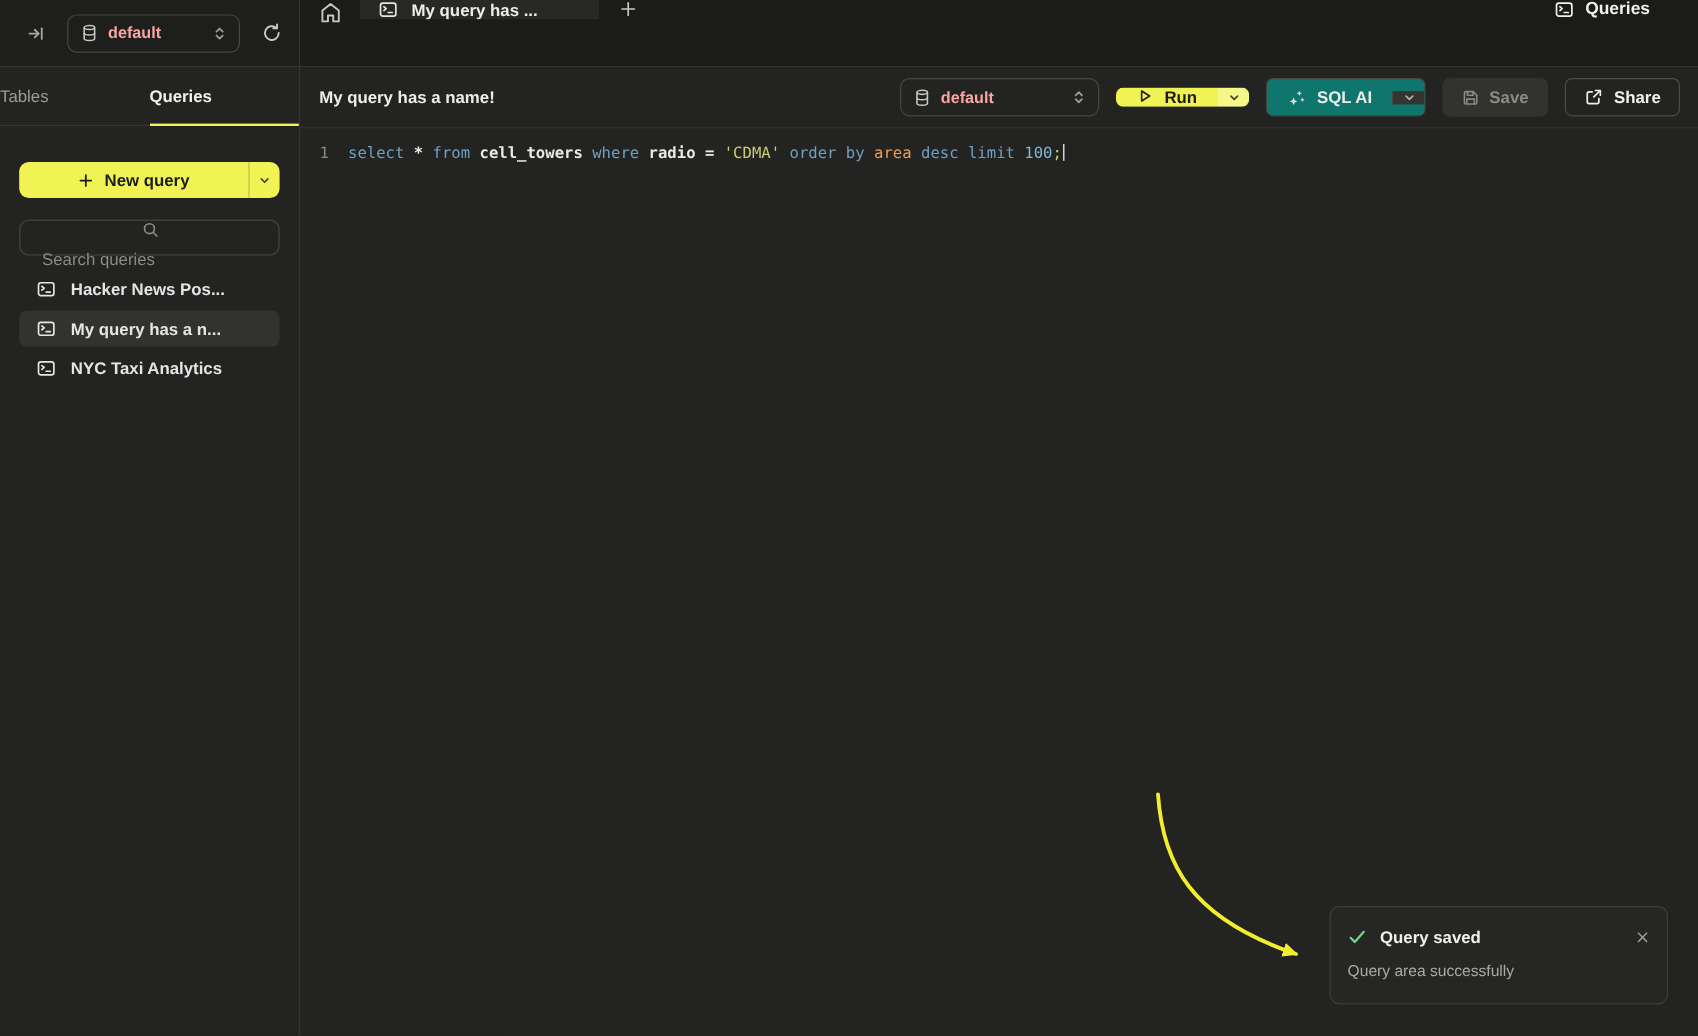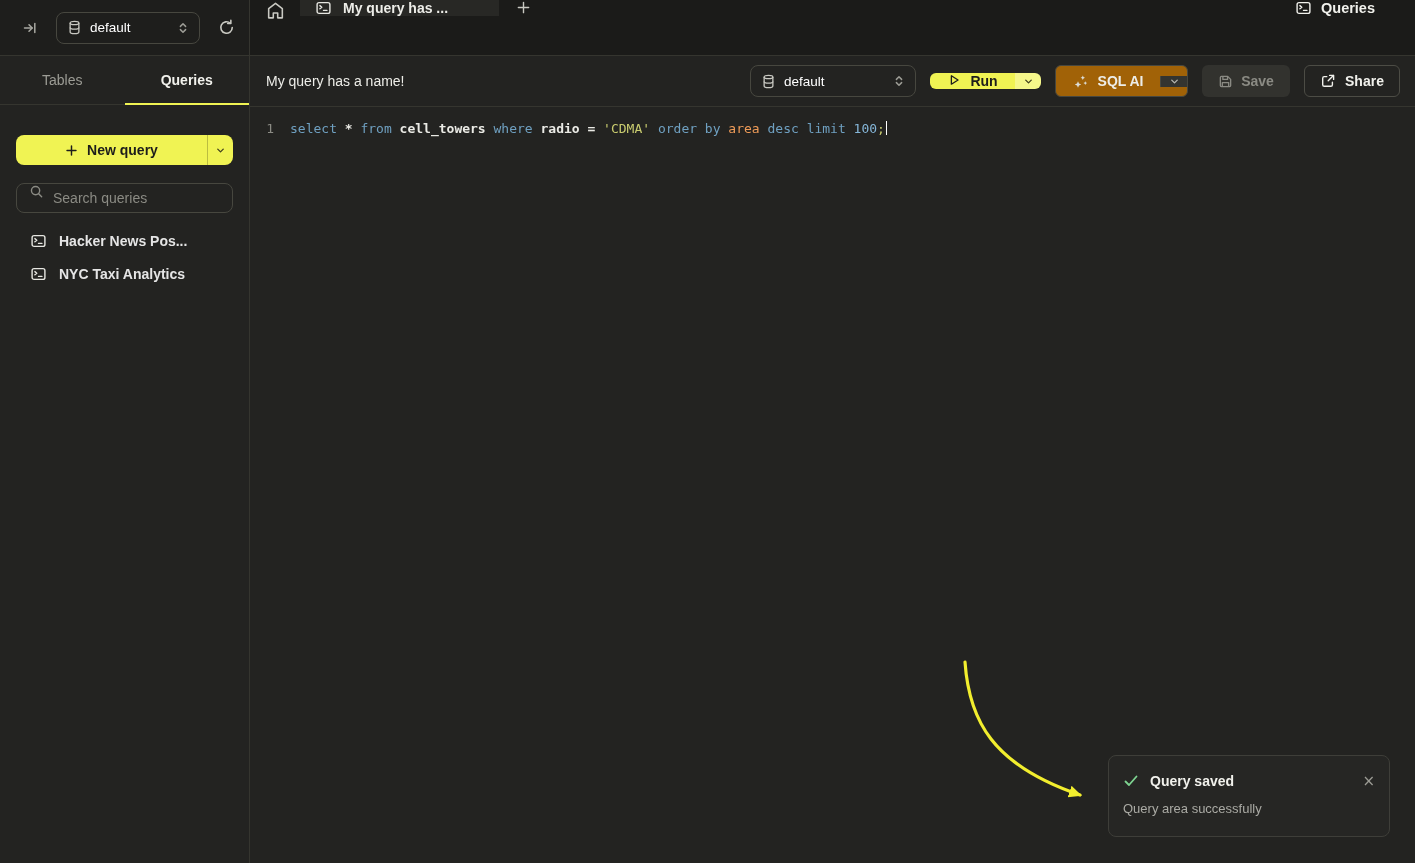--- a/index.html
+++ b/index.html
@@ -21,80 +21,80 @@
   svg { display:block; }
 
   
   .topbar { position:absolute; left:0; top:0; width:1415px; height:56px;
     background:#1b1b19; border-bottom:1px solid var(--border); display:flex; }
   .topbar-left { width:250px; flex:0 0 250px; background:#1e1e1c; border-right:1px solid var(--border);
     display:flex; align-items:center; padding:0 14px 0 22px; gap:18px; }
   .icon-btn { display:flex; align-items:center; justify-content:center; color:#a9a9a2; cursor:pointer; }
   .select { height:32px; border:1px solid var(--ctl-border); border-radius:8px;
     display:flex; align-items:center; gap:9px; padding:0 10px 0 11px; cursor:pointer; }
-  .select .sel-label { font-size:13.5px; color:#ffffff; }
+  .select .sel-label { font-size:13.5px; color:#fca5a5;font-weight:bold; }
   .select .unfold { margin-left:auto; color:#9c9c95; }
   .topbar-left .select { flex:1; }
 
   .tabstrip { flex:1; display:flex; align-items:flex-start; }
   .home-btn { width:50px; display:flex; align-items:center; justify-content:center; color:#c9c9c2; }
   .tab { width:199px; background:#282825; display:flex; align-items:center; gap:11px;
     padding:0 15px; color:#ededE8; font-weight:600; cursor:pointer; }
   .tab .tab-label { font-size:14px; white-space:nowrap; overflow:hidden; }
   .add-tab { width:48px; display:flex; align-items:center; justify-content:center; color:#c9c9c2; }
   .topbar-queries { margin-left:auto; display:flex; align-items:center; gap:9px;
     padding-right:40px; font-weight:700; font-size:14.5px; color:#f1f1ec; }
 
   
   .sidebar { position:absolute; left:0; top:56px; width:250px; height:807px;
     background:#232321; border-right:1px solid var(--border); }
   .side-tabs { height:49px; display:flex; border-bottom:1px solid var(--border); }
-  .side-tab { flex:1; display:flex; align-items:center; justify-content:center;
+  .side-tab { flex:1; display:flex; align-items:center; 
     color:#9c9c95; font-size:14px; position:relative; cursor:pointer; }
   .side-tab.active { color:#f1f1ec; font-weight:600; }
   .side-tab.active::after { content:""; position:absolute; left:0; right:0; bottom:-1px;
     height:2px; background:var(--accent); }
   .all-queries { margin:15px 16px 0; }
   .all-queries .sel-label { font-size:14px; }
   .new-query { margin:30px 16px 0; height:30px; border-radius:8px; background:var(--accent);
     display:flex; overflow:hidden; cursor:pointer; }
   .nq-main { flex:1; display:flex; align-items:center; justify-content:center; gap:9px;
     color:#1d1d1b; font-weight:600; font-size:14px; }
   .nq-chevron { width:26px; display:flex; align-items:center; justify-content:center;
     color:#45451e; border-left:1px solid rgba(0,0,0,0.22); }
   .search-box { margin:18px 16px 0; height:30px; border:1px solid var(--ctl-border);
-    border-radius:8px; display:flex; gap:9px; padding:0 10px 0 12px; }
+    border-radius:8px; display:flex; align-items:center; gap:9px; padding:0 10px 0 12px;flex-direction:column; }
   .search-box input { flex:1; background:transparent; border:none; outline:none;
     color:#eaeae5; font-size:14px; font-family:"Liberation Sans", sans-serif; }
   .search-box input::placeholder { color:#8b8b84; }
   .query-list { margin-top:13px; }
   .query-item { height:30px; margin:0 16px 3px; border-radius:6px; display:flex;
     align-items:center; gap:12px; padding-left:14px; font-weight:600; font-size:14px;
     color:#e5e5e5; cursor:pointer; }
   .query-item.selected { background:#32322e; }
   .query-item svg { flex:0 0 auto; color:#e6e6e1; }
   .query-item .qlabel { white-space:nowrap; overflow:hidden; }
 
   
   .main { position:absolute; left:250px; top:56px; right:0; bottom:0; background:#232321; }
   .main-header { height:51px; border-bottom:1px solid var(--border);
     display:flex; align-items:center; padding:0 15px 0 16px; }
-  .page-title { font-size:14px; font-weight:400; color:#ededE8; }
+  .page-title { font-size:14px; font-weight:700; color:#ededE8; }
   .toolbar { margin-left:auto; display:flex; align-items:center; gap:14px; }
   .tb-select { width:166px; }
   .tb-select .sel-label { font-size:13.5px; }
   .btn { height:32px; border-radius:6px; display:flex; align-items:center;
     justify-content:center; font-size:14px; font-weight:600; cursor:pointer; }
   .run-btn { width:111px; overflow:hidden; border-radius:6px; display:flex; cursor:pointer; }
   .run-main { flex:1; background:var(--accent); display:flex; align-items:flex-start;
     justify-content:center; gap:9px; color:#1d1d1b; font-weight:600; }
   .run-chevron { width:26px; background:var(--accent-light); display:flex;
     align-items:center; justify-content:center; color:#45451e; }
   .sqlai-btn { width:133px; border:1px solid var(--ctl-border); overflow:hidden; display:flex;
-    background:#a16207; padding:0; }
+    background:#0f766e; padding:0; }
   .sqlai-main { flex:1; display:flex; align-items:center; justify-content:center; gap:9px; color:#ededE8; }
   .sqlai-chevron { width:27px; border-left:1px solid var(--ctl-border); background:#343430;
     display:flex; align-items:center; justify-content:center; color:#b5b5ae; }
   .save-btn { width:88px; background:#32322e; color:#8b8b84; gap:8px; cursor:default; }
   .share-btn { width:96px; border:1px solid #4c4c45; color:#f1f1ec; gap:9px; }
 
   
   .editor { padding:13px 0 0 16px; }
   .code-line { display:flex; align-items:center; height:17px;
     font-family:"DejaVu Sans Mono", monospace; font-size:13px; line-height:17px; }
@@ -225,20 +225,28 @@
   </div>
   <div class="query-list">
       <div class="query-item">
         <svg width="17" height="16" viewBox="0 0 16 16" fill="none" stroke="currentColor" stroke-width="1.4" stroke-linecap="round" stroke-linejoin="round">
           <rect x="1.6" y="2.6" width="12.8" height="10.8" rx="2"></rect>
           <path d="m4.4 5.6 1.9 1.6-1.9 1.6"></path>
           <path d="M8 10.4h3.4"></path>
         </svg>
         <span class="qlabel">Hacker News Pos...</span>
       </div>
+      <div class="query-item selected">
+        <svg width="17" height="16" viewBox="0 0 16 16" fill="none" stroke="currentColor" stroke-width="1.4" stroke-linecap="round" stroke-linejoin="round">
+          <rect x="1.6" y="2.6" width="12.8" height="10.8" rx="2"></rect>
+          <path d="m4.4 5.6 1.9 1.6-1.9 1.6"></path>
+          <path d="M8 10.4h3.4"></path>
+        </svg>
+        <span class="qlabel">My query has a n...</span>
+      </div>
       <div class="query-item">
         <svg width="17" height="16" viewBox="0 0 16 16" fill="none" stroke="currentColor" stroke-width="1.4" stroke-linecap="round" stroke-linejoin="round">
           <rect x="1.6" y="2.6" width="12.8" height="10.8" rx="2"></rect>
           <path d="m4.4 5.6 1.9 1.6-1.9 1.6"></path>
           <path d="M8 10.4h3.4"></path>
         </svg>
         <span class="qlabel">NYC Taxi Analytics</span>
       </div>
     </div>
 </div>

